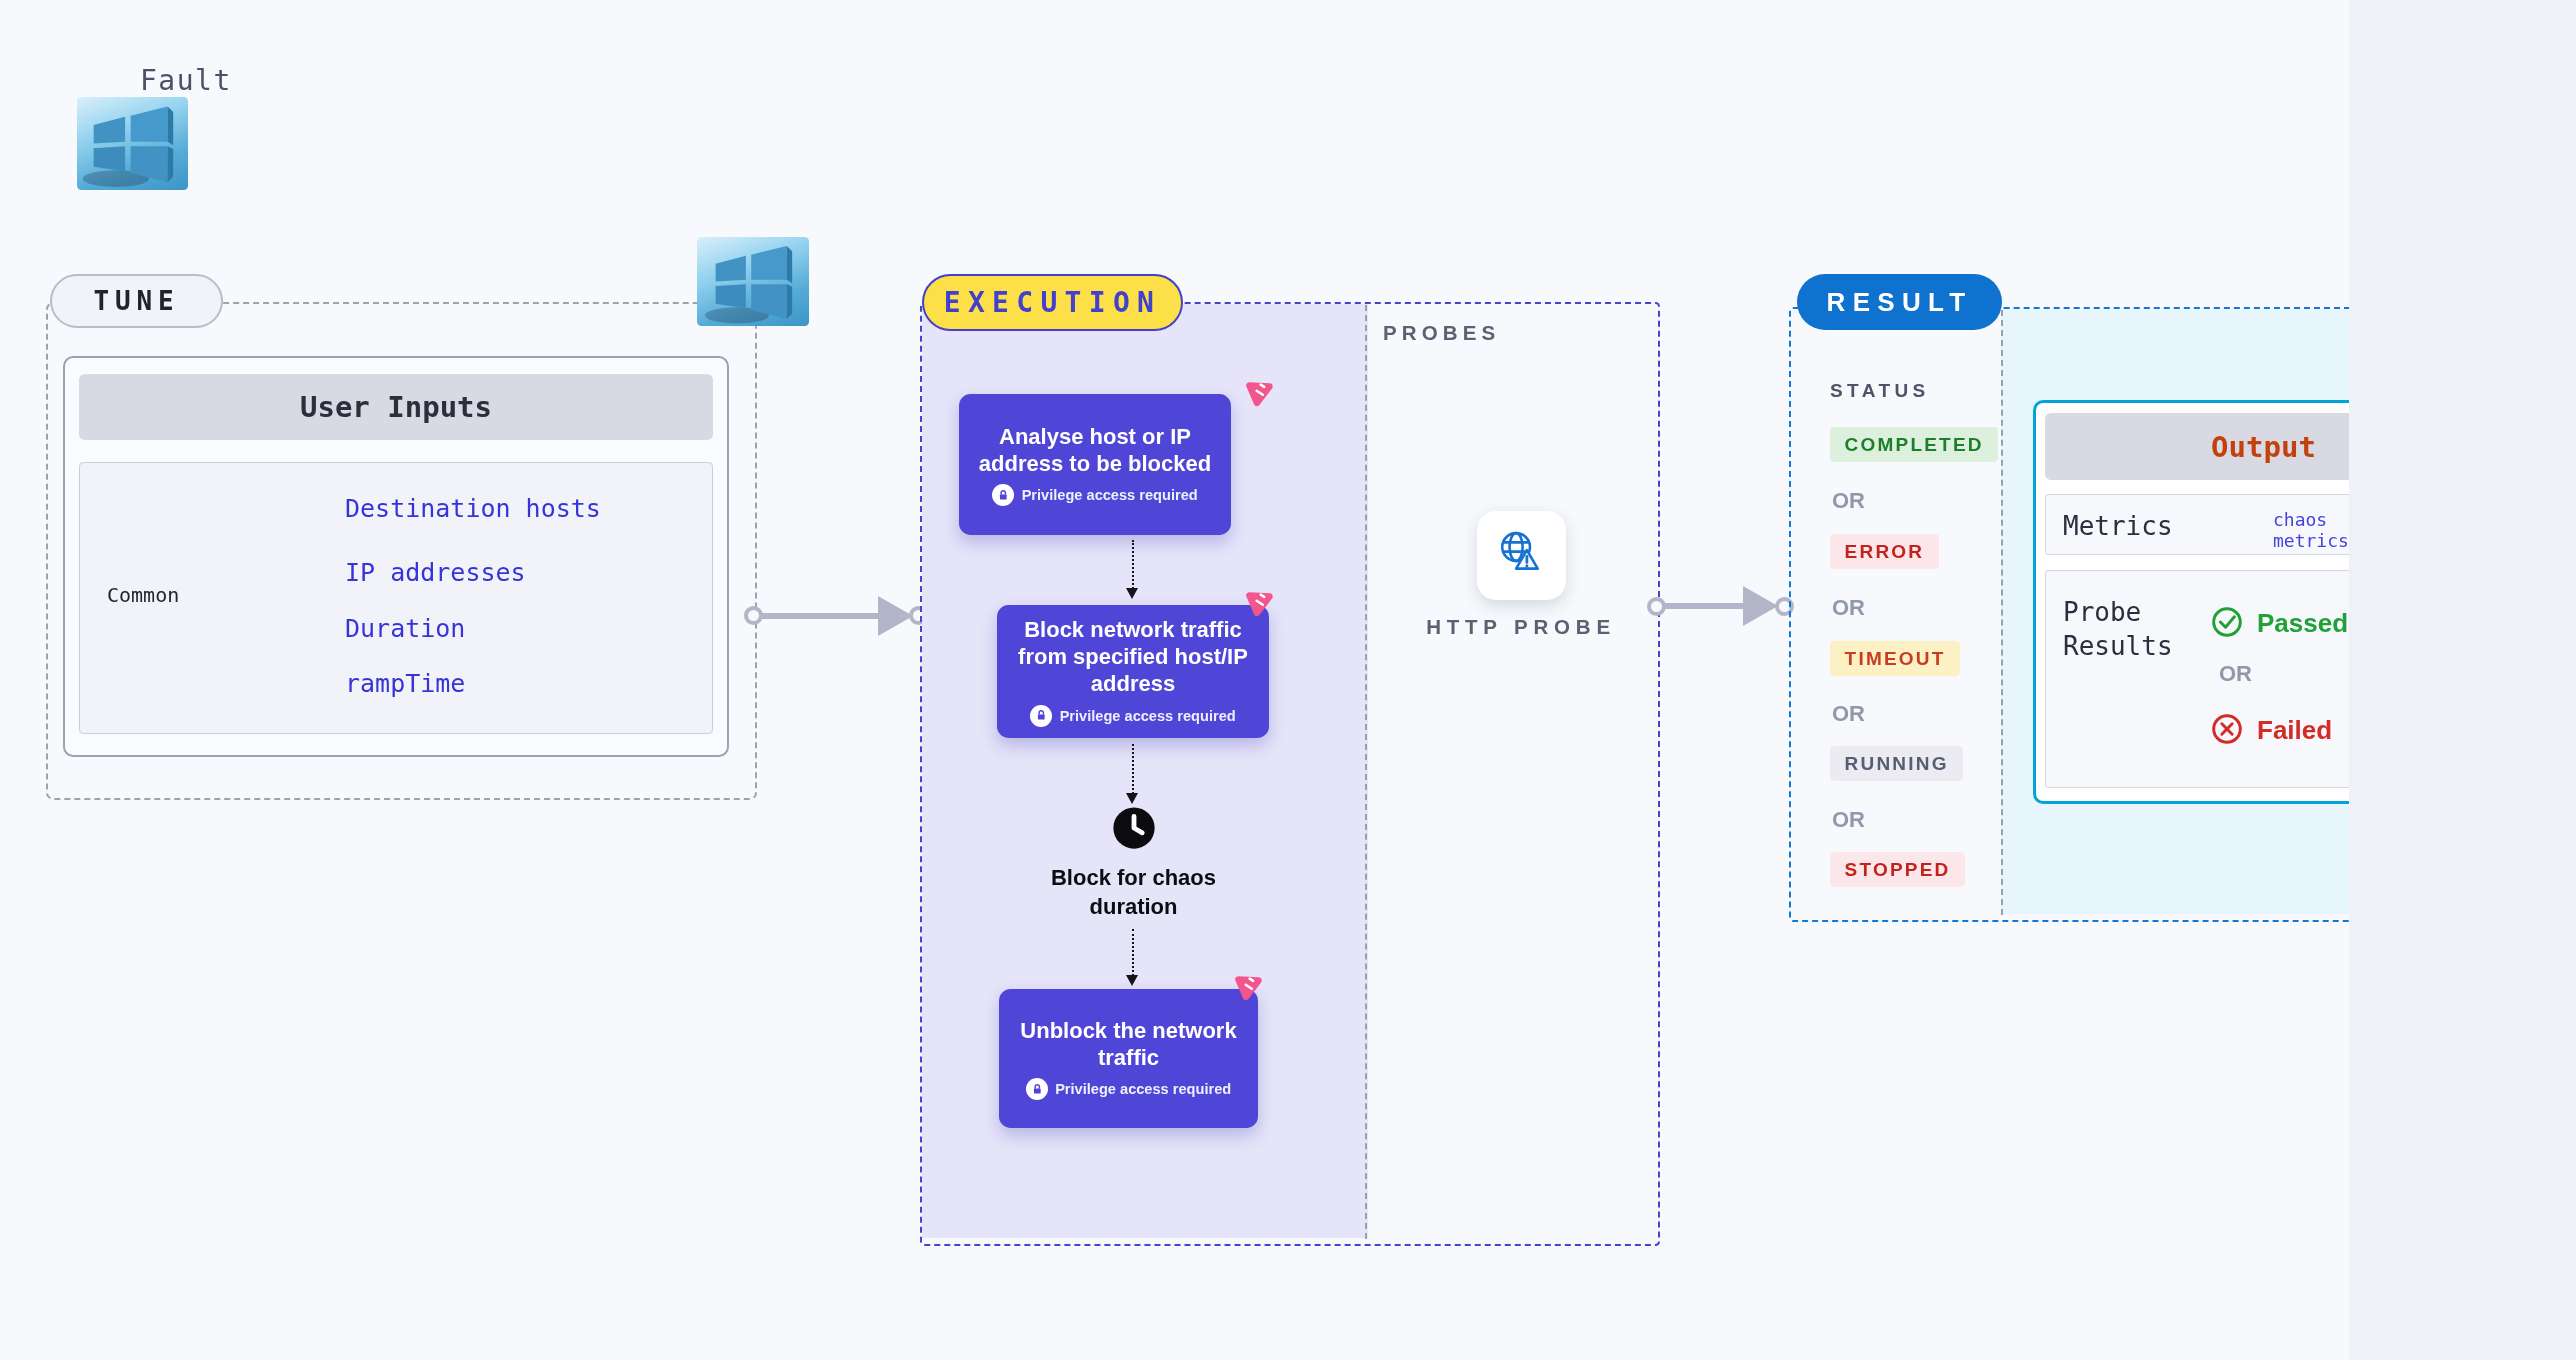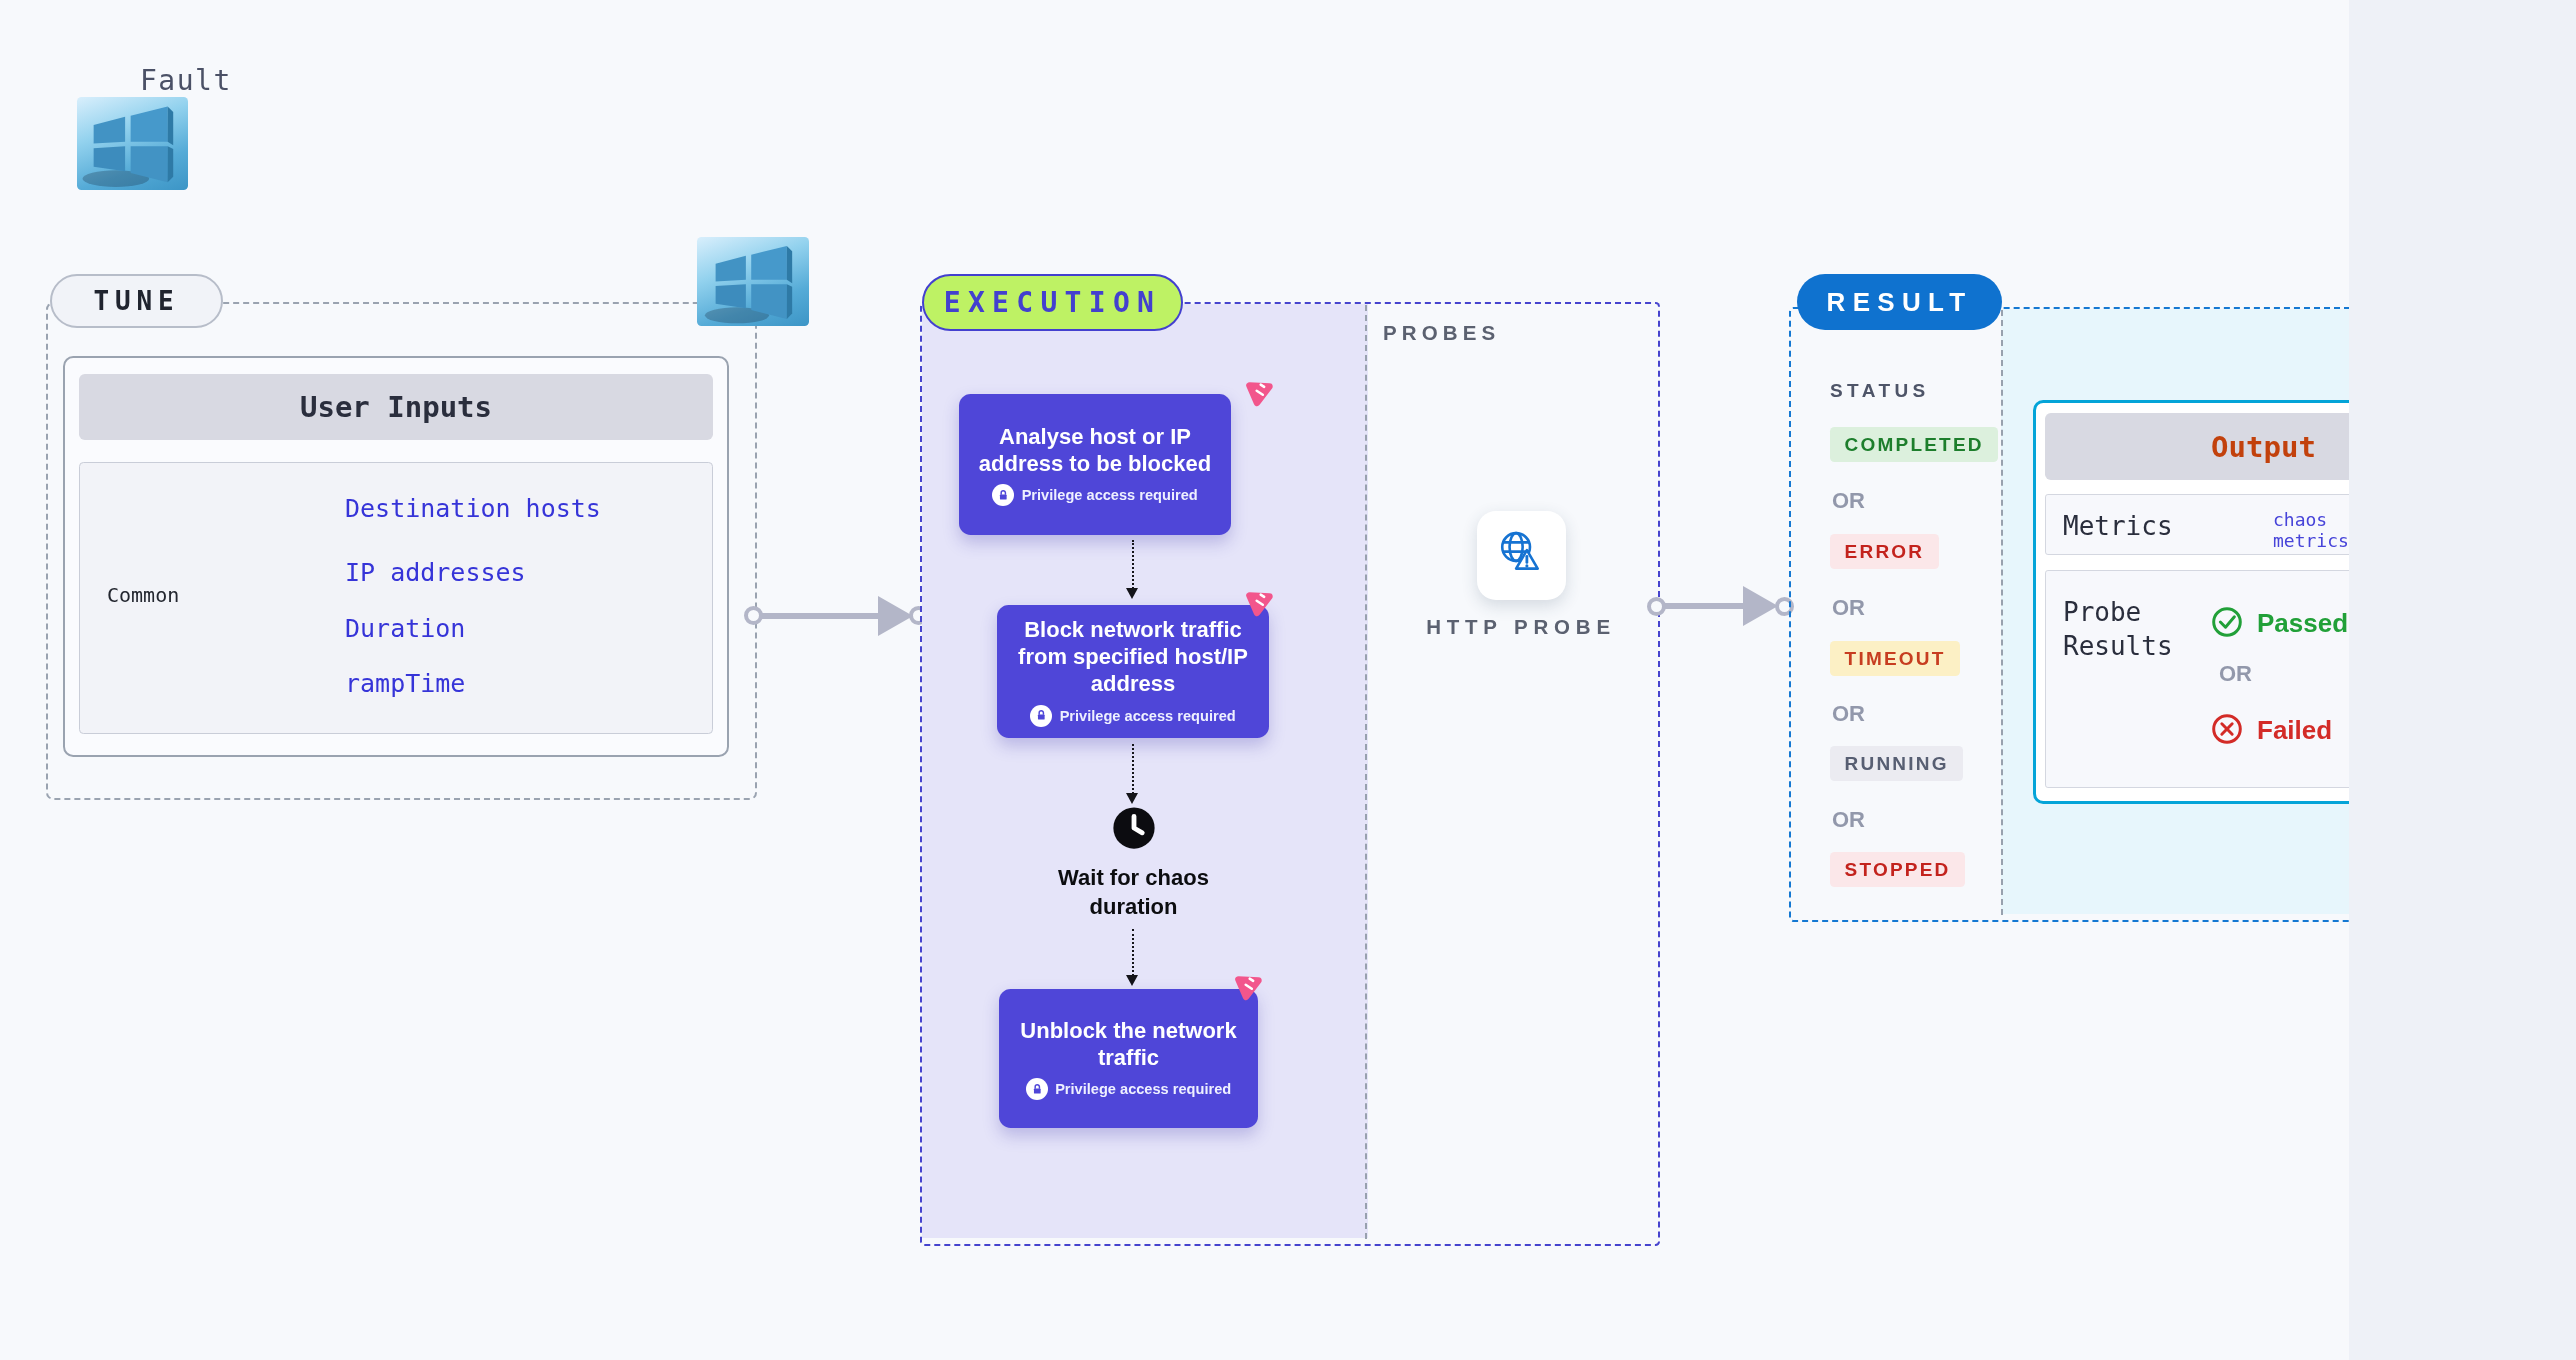--- a/index.html
+++ b/index.html
@@ -19,21 +19,21 @@
   .exec-box{border:2.9px dashed #4644ce;border-radius:4.4px;}
   .exec-fill{background:#e5e4f9;}
   .vdash-grey{border-left:2.2px dashed #98a1ae;width:0;}
   .result-box{border:2.9px dashed #1478d2;border-radius:4.4px;}
   .result-fill{background:#e7f6fc;}
 
   
   .pill{display:flex;align-items:center;justify-content:center;border-radius:32px;box-sizing:border-box;}
   .pill-tune{background:#f1f3f8;border:2.2px solid #b7bdc9;color:#20242f;font-weight:800;
              font-size:26px;letter-spacing:5.8px;}
-  .pill-exec{background:#bef264;border:2.9px solid #4340cf;color:#4340cf;font-weight:800;
+  .pill-exec{background:#fde047;border:2.9px solid #4340cf;color:#4340cf;font-weight:800;
              font-size:28px;letter-spacing:7.3px;}
   .pill-result{background:#0f72cf;color:#ffffff;font-weight:800;font-size:26px;letter-spacing:7.3px;}
 
   
   .ui-table{background:#fafbfe;border:2.9px solid #9aa3b0;border-radius:10.2px;box-sizing:border-box;}
   .ui-head{background:#d8d9e2;border-radius:5.8px;display:flex;align-items:center;justify-content:center;
            font-size:29px;font-weight:600;color:#2a2e3d;}
   .ui-body{background:#f2f3f8;border:1.5px solid #c9cdd8;border-radius:4.4px;box-sizing:border-box;}
   .ui-rowlabel{font-size:20px;color:#23262f;}
   .ui-link{font-size:25px;color:#3634d8;cursor:pointer;}
@@ -189,21 +189,21 @@
   <div class="dotarrow" style="left:1132px;top:744px;height:54px;">
       <i class="dothead"></i>
     </div>
 
   <div class="abs" style="left:1112px;top:806px;width:44px;height:44px;">
     <svg width="44" height="44" viewBox="0 0 64 64">
       <circle cx="32" cy="32" r="30" fill="#0c0c10"></circle>
       <path d="M32 32 V15 M32 32 L44 39" stroke="#ffffff" stroke-width="7" stroke-linecap="round" fill="none"></path>
     </svg>
   </div>
-  <div class="abs waittxt" style="left:1024px;top:863px;width:219px;">Wait for chaos duration</div>
+  <div class="abs waittxt" style="left:1024px;top:863px;width:219px;">Block for chaos duration</div>
 
   <div class="dotarrow" style="left:1132px;top:929px;height:51px;">
       <i class="dothead"></i>
     </div>
 
   <div class="abs step" style="left:999px;top:989px;width:259px;height:139px;">
     <div class="step-title">Unblock the network traffic</div>
     <div class="priv">
       <span class="priv-dot">
         <svg width="14.6" height="14.6" viewBox="0 0 24 24">

